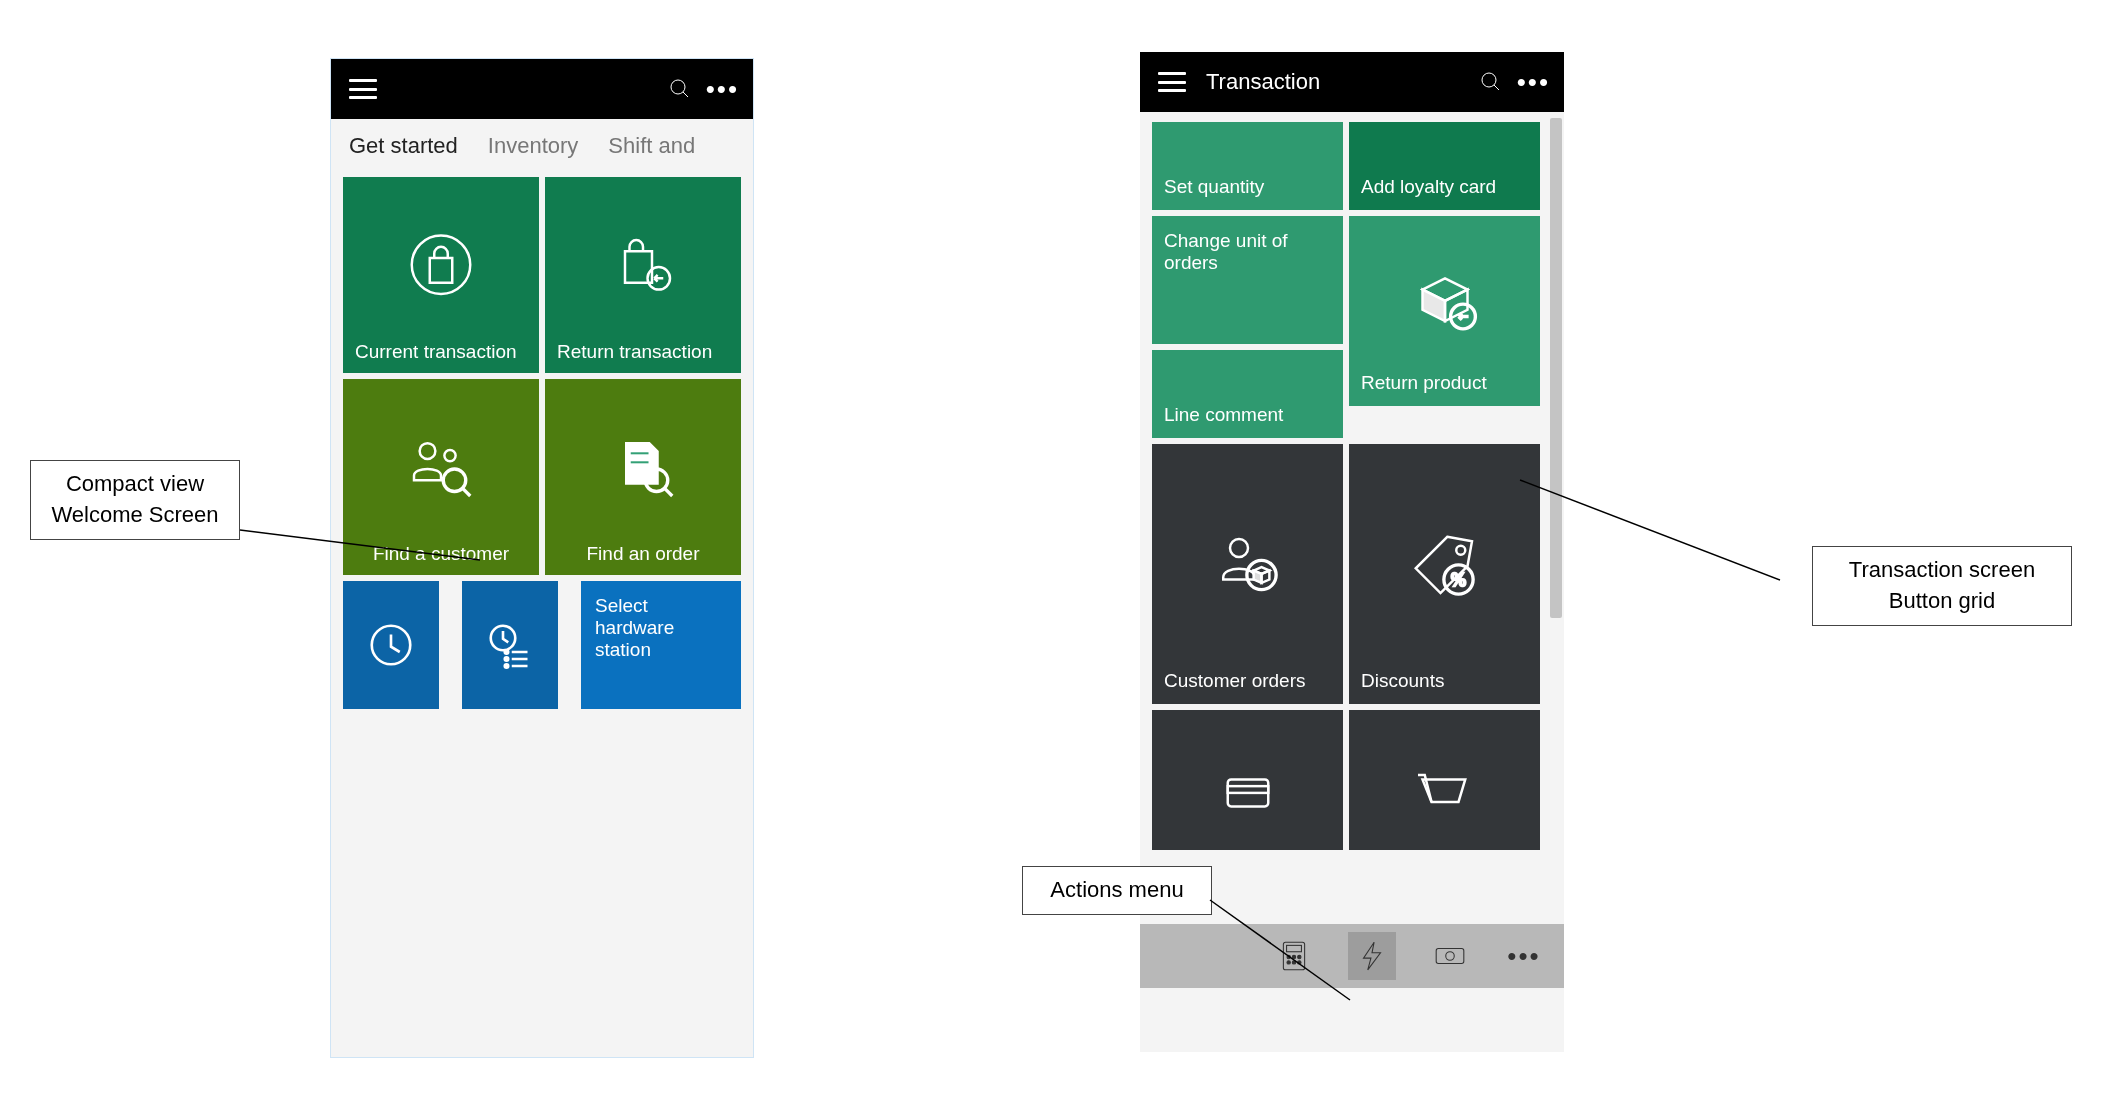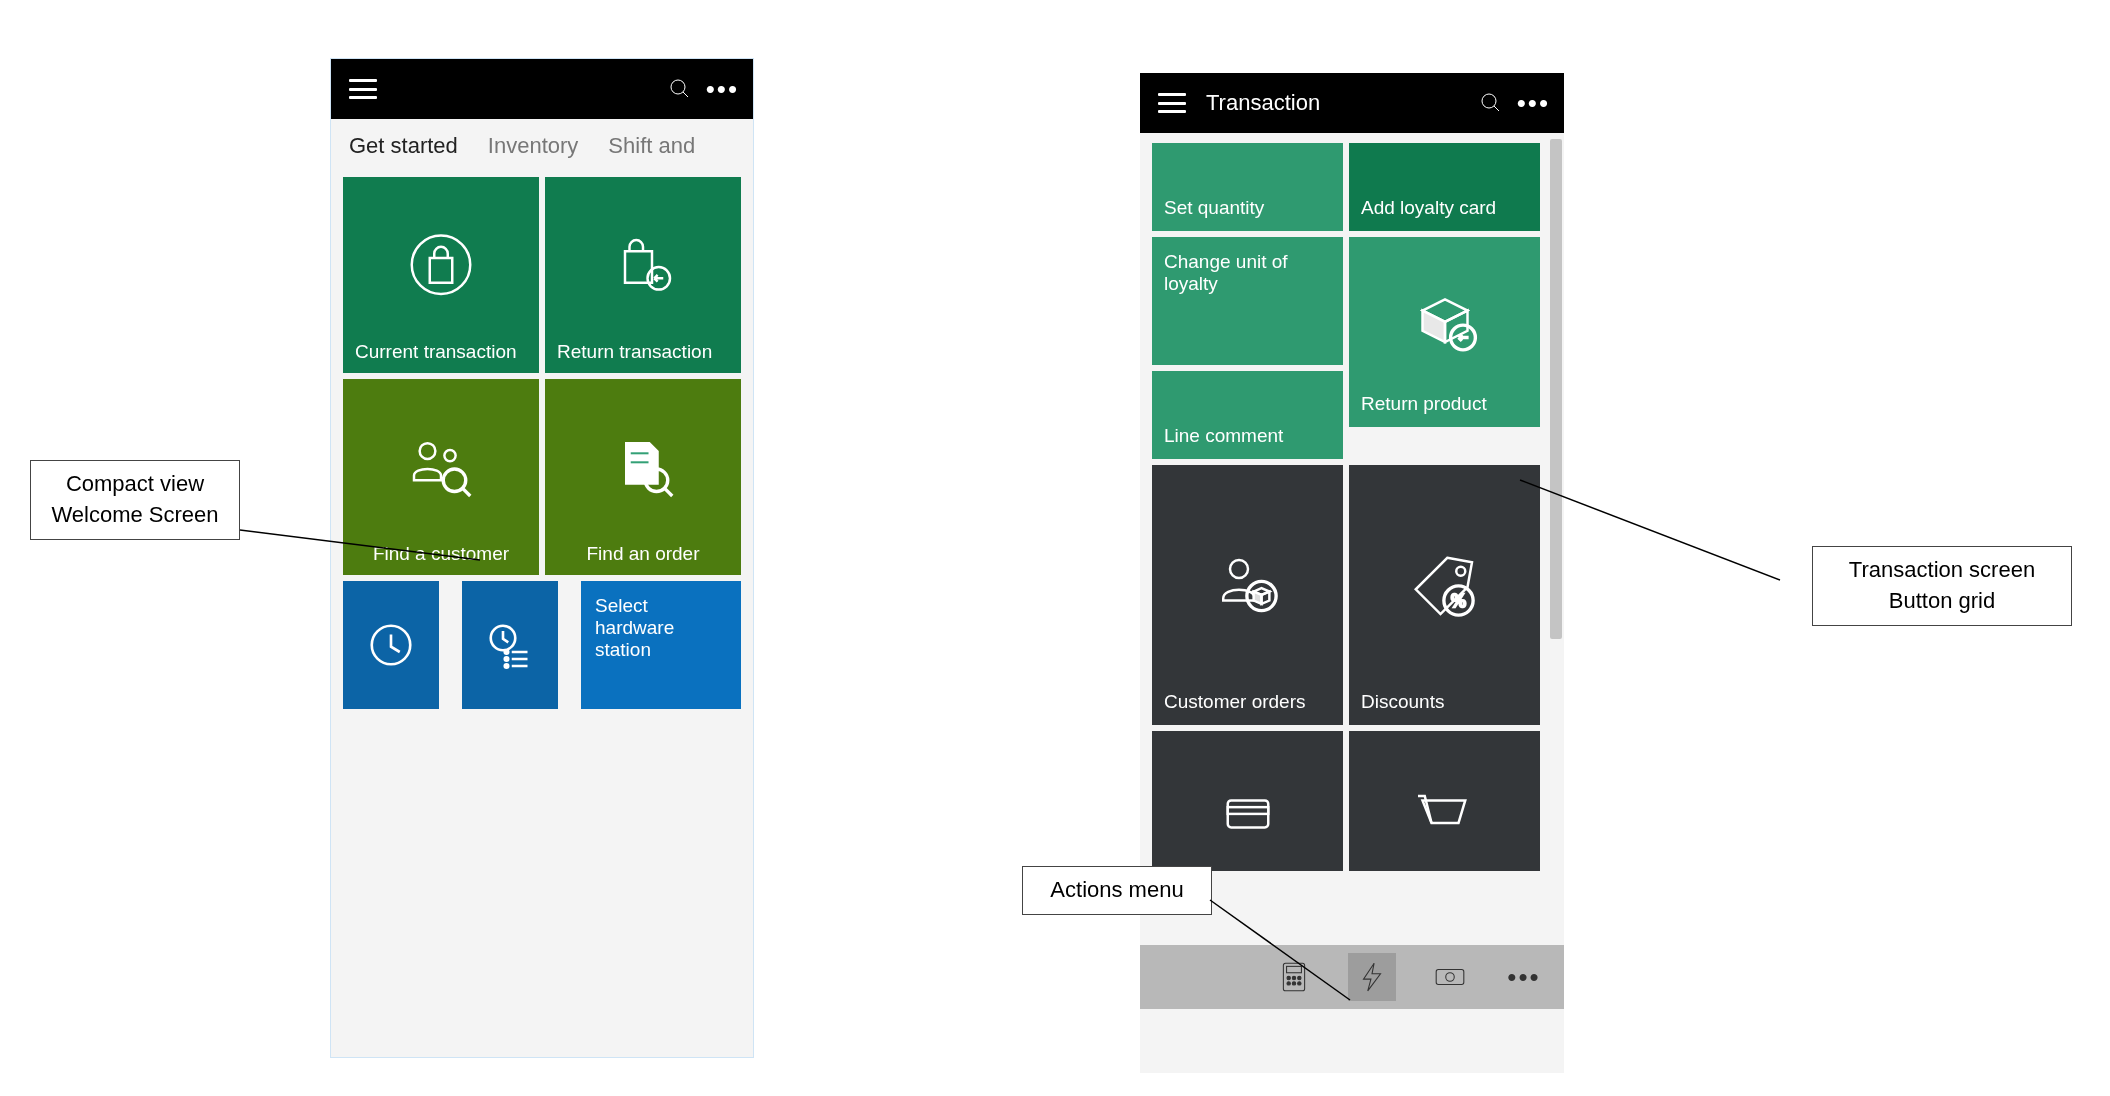--- a/index.html
+++ b/index.html
@@ -12,21 +12,21 @@
     overflow: hidden;
   }
   .phone {
     position: absolute;
     width: 424px;
     background: #f4f4f4;
     border: 1px solid #cfe4f5;
     overflow: hidden;
   }
   .phone1 { left: 330px; top: 58px; height: 1000px; }
-  .phone2 { left: 1140px; top: 73px; height: 1000px; border: none; }
+  .phone2 { left: 1140px; top: 52px; height: 1000px; border: none; }
 
   .titlebar {
     background: #000;
     height: 60px;
     display: flex;
     align-items: center;
     padding: 0 10px 0 18px;
     color: #fff;
   }
   .hamburger { width: 28px; height: 20px; display:flex; flex-direction:column; justify-content:space-between; cursor:pointer;}
@@ -201,21 +201,21 @@
       <div class="tgrid2">
         <div class="tile2 small c-green2">
           <span>Set quantity</span>
         </div>
         <div class="tile2 small c-dkgreen2">
           <span>Add loyalty card</span>
         </div>
 
         <div class="leftcol" style="display:grid; grid-template-rows:128px 88px; gap:6px;">
             <div class="tile2 c-green2" style="height:128px; display:flex; align-items:flex-start; padding-top:14px;">
-              <span>Change unit of loyalty</span>
+              <span>Change unit of orders</span>
             </div>
             <div class="tile2 small c-green2">
               <span>Line comment</span>
             </div>
         </div>
         <div class="tile2 c-green2" style="height:190px; display:flex; flex-direction:column; justify-content:flex-end;">
           <div class="ic">
             <svg viewBox="0 0 64 64" fill="#fff" stroke="none">
                 <path d="M12 22 32 12l20 10-20 10z"></path>
                 <path d="M12 22v18l20 10V32z" fill="#e8e8e8"></path>

